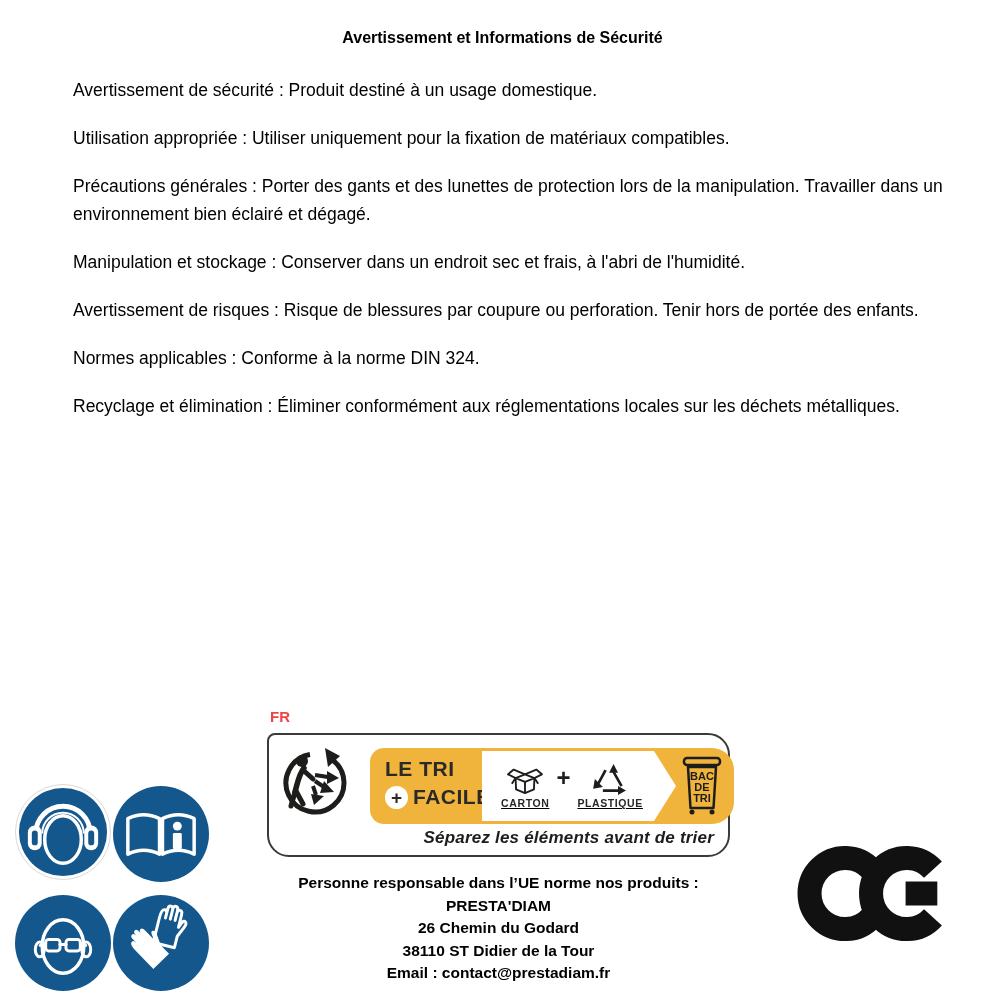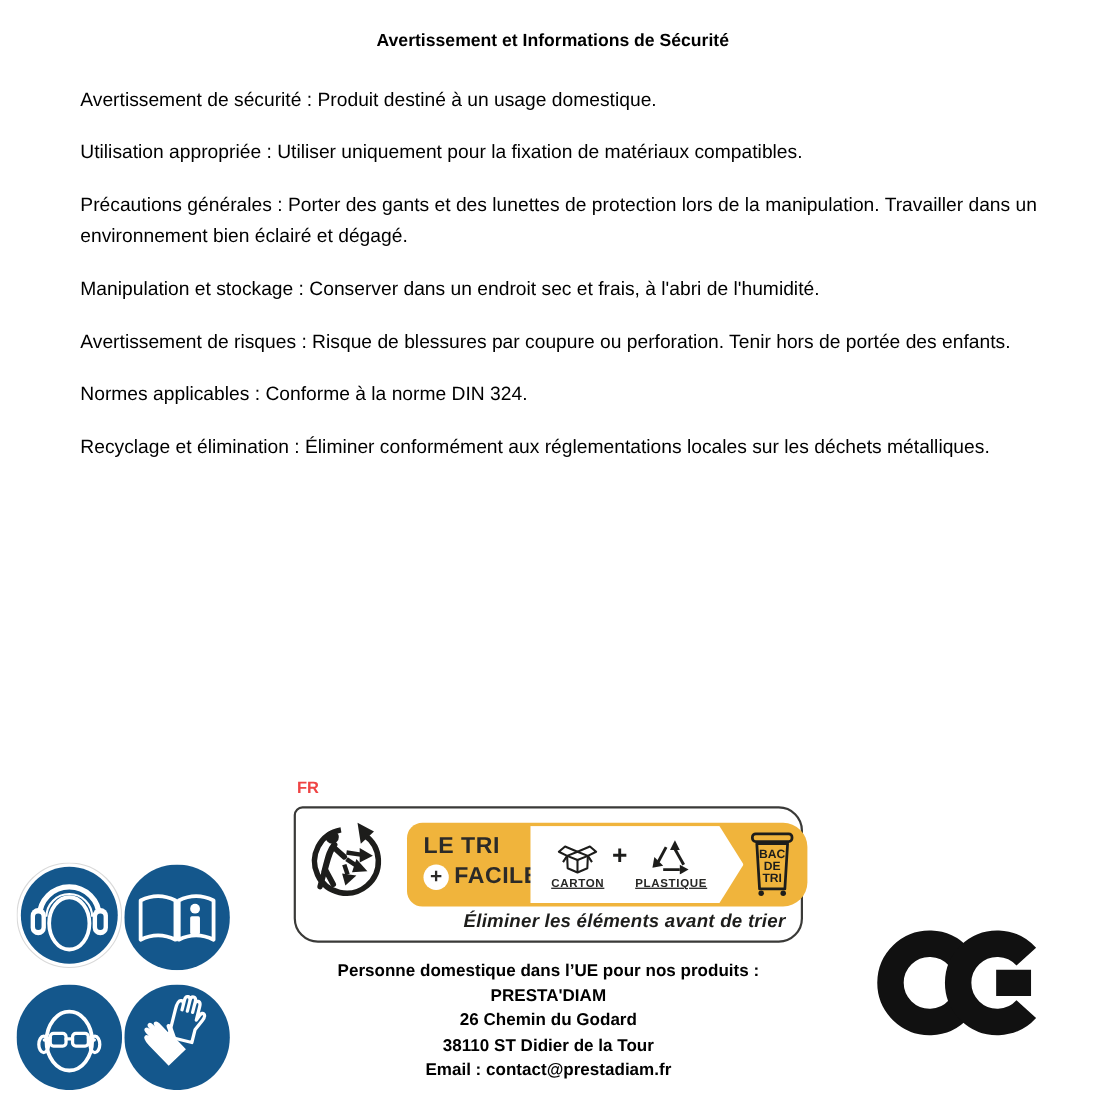--- a/index.html
+++ b/index.html
@@ -195,25 +195,25 @@
           <circle cx="13" cy="58" r="2.5" fill="#1d1d1b"></circle>
           <circle cx="33" cy="58" r="2.5" fill="#1d1d1b"></circle>
           <text x="23" y="26" text-anchor="middle" font-size="11" font-weight="bold" fill="#1d1d1b">BAC</text>
           <text x="23" y="37" text-anchor="middle" font-size="11" font-weight="bold" fill="#1d1d1b">DE</text>
           <text x="23" y="48" text-anchor="middle" font-size="11" font-weight="bold" fill="#1d1d1b">TRI</text>
         </svg>
       </div>
 
     </div>
 
-    <div class="band-footer">Éliminer les éléments avant de trier</div>
+    <div class="band-footer">Séparez les éléments avant de trier</div>
   </div>
 
   <div class="responsible">
-    <div>Personne domestique dans l’UE pour nos produits :</div>
+    <div>Personne responsable dans l’UE norme nos produits :</div>
     <div>PRESTA'DIAM</div>
     <div>26 Chemin du Godard</div>
     <div>38110 ST Didier de la Tour</div>
     <div>Email : contact@prestadiam.fr</div>
   </div>
 
   <svg class="ce" width="148" height="97" viewBox="0 0 154 100">
     <path d="M77.5 25.2 A37 37 0 1 0 77.5 74.8" stroke="#111111" stroke-width="25" fill="none"></path>
     <path d="M141.5 25.2 A37 37 0 1 0 141.5 74.8" stroke="#111111" stroke-width="25" fill="none"></path>
     <path d="M113 50 L146 50" stroke="#111111" stroke-width="25" fill="none"></path>

